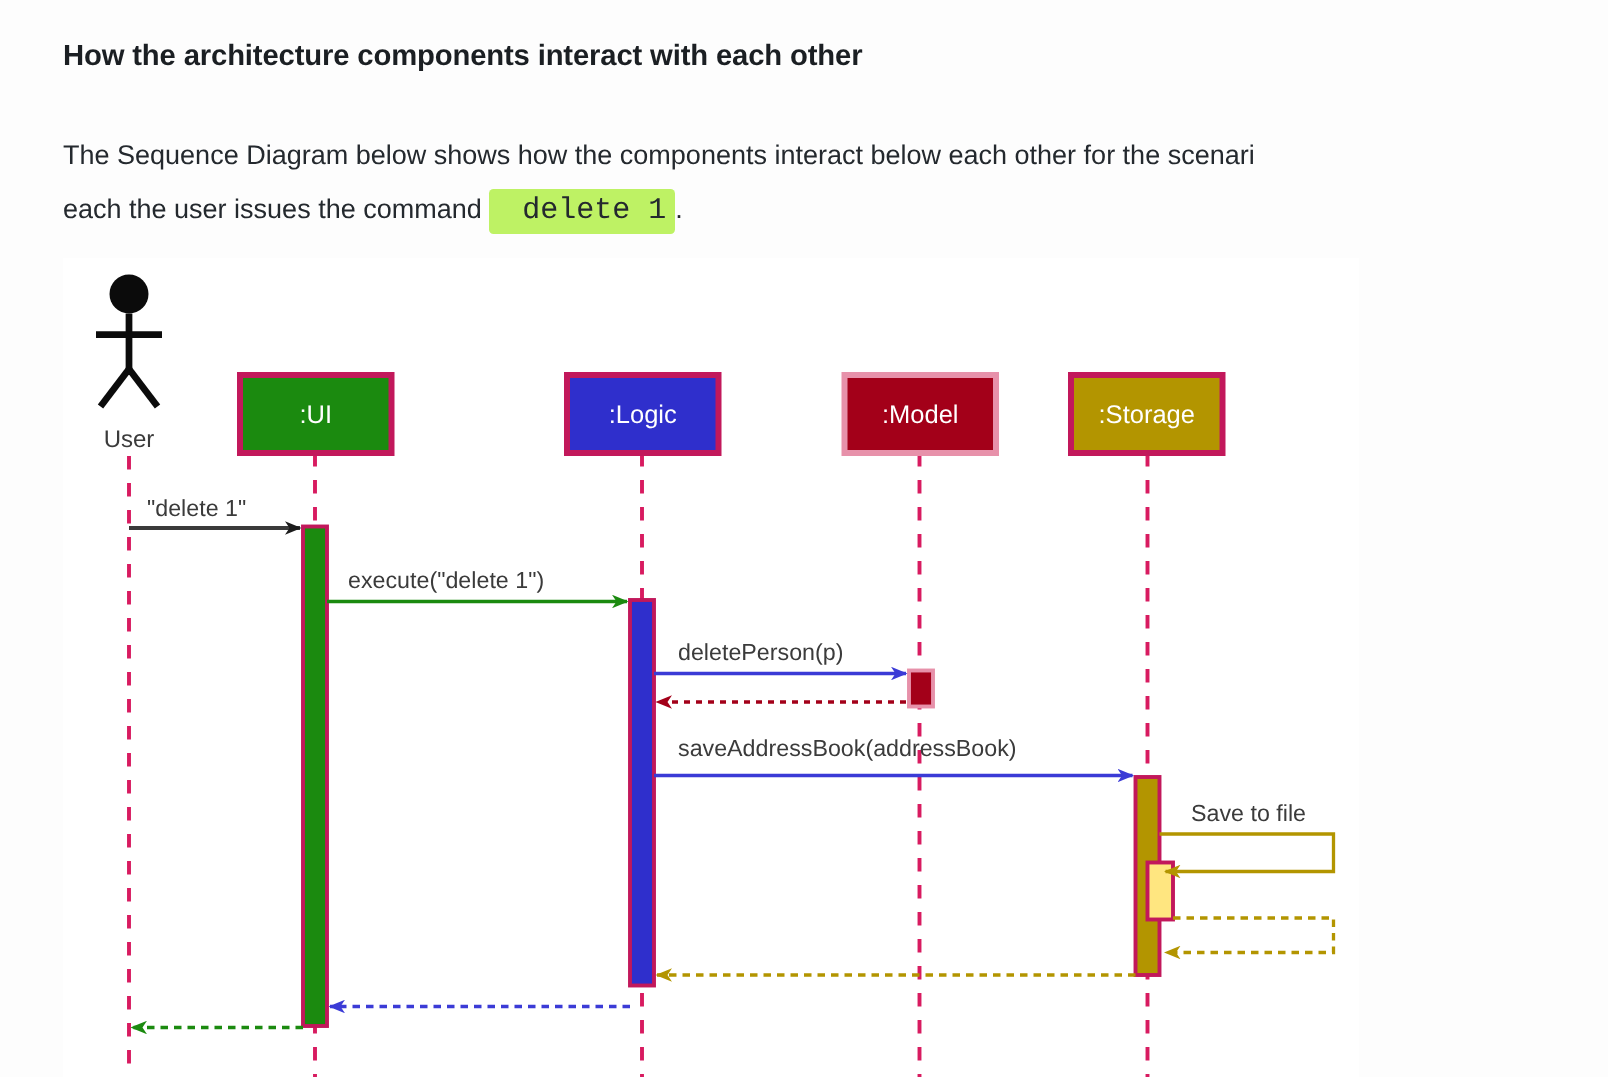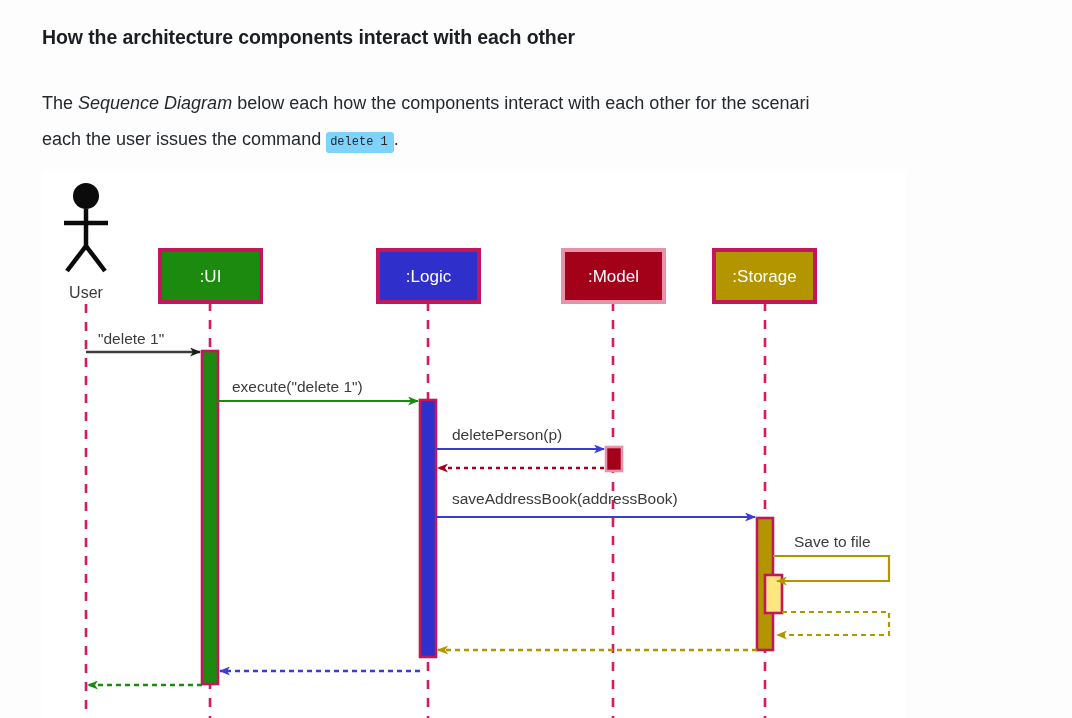--- a/index.html
+++ b/index.html
@@ -24,27 +24,27 @@
   }
   .doc-para {
     position: absolute;
     left: 42px; top: 85px;
     width: 1060px;
     font-size: 18px;
     line-height: 36px;
     color: #24292e;
     white-space: nowrap;
   }
-  .doc-para .em { font-style: italic; }
+  .doc-para .em { }
   .code-span {
     font-family: "Liberation Mono", "DejaVu Sans Mono", monospace;
-    font-size: 12px;
-    background: #7dd3fc;
+    font-size: 20px;
+    background: #bef264;
     border-radius: 3px;
-    padding: 3px 6px 4px 4px;
+    padding: 3px 6px 4px 22px;
     color: #24292e;
   }
 
   
   #diagram {
     position: absolute;
     left: 42px; top: 172px;
     width: 864px; height: 546px;
     background: #ffffff;
     overflow: hidden;
@@ -70,21 +70,21 @@
   }
 </style>
 </head>
 <body>
 
 <div id="page">
 
   <div class="doc-heading">How the architecture components interact with each other</div>
 
   <div class="doc-para">
-    <span>The </span><span class="em">Sequence Diagram</span><span> below each how the components interact with each other for the scenari</span><br>
+    <span>The </span><span class="em">Sequence Diagram</span><span> below shows how the components interact below each other for the scenari</span><br>
     <span>each the user issues the command </span><span class="code-span">delete 1</span><span>.</span>
   </div>
 
   <div id="diagram">
     <svg id="svg-diagram" width="864" height="546" viewBox="0 0 864 546" xmlns="http://www.w3.org/2000/svg">
       <defs>
         <marker id="ah-black" markerWidth="11" markerHeight="9" refX="10" refY="4.5" orient="auto" markerUnits="userSpaceOnUse">
           <path d="M0,0 L11,4.5 L0,9 L3,4.5 z" fill="#1c1c1c"></path>
         </marker>
         <marker id="ah-green" markerWidth="11" markerHeight="9" refX="10" refY="4.5" orient="auto" markerUnits="userSpaceOnUse">

